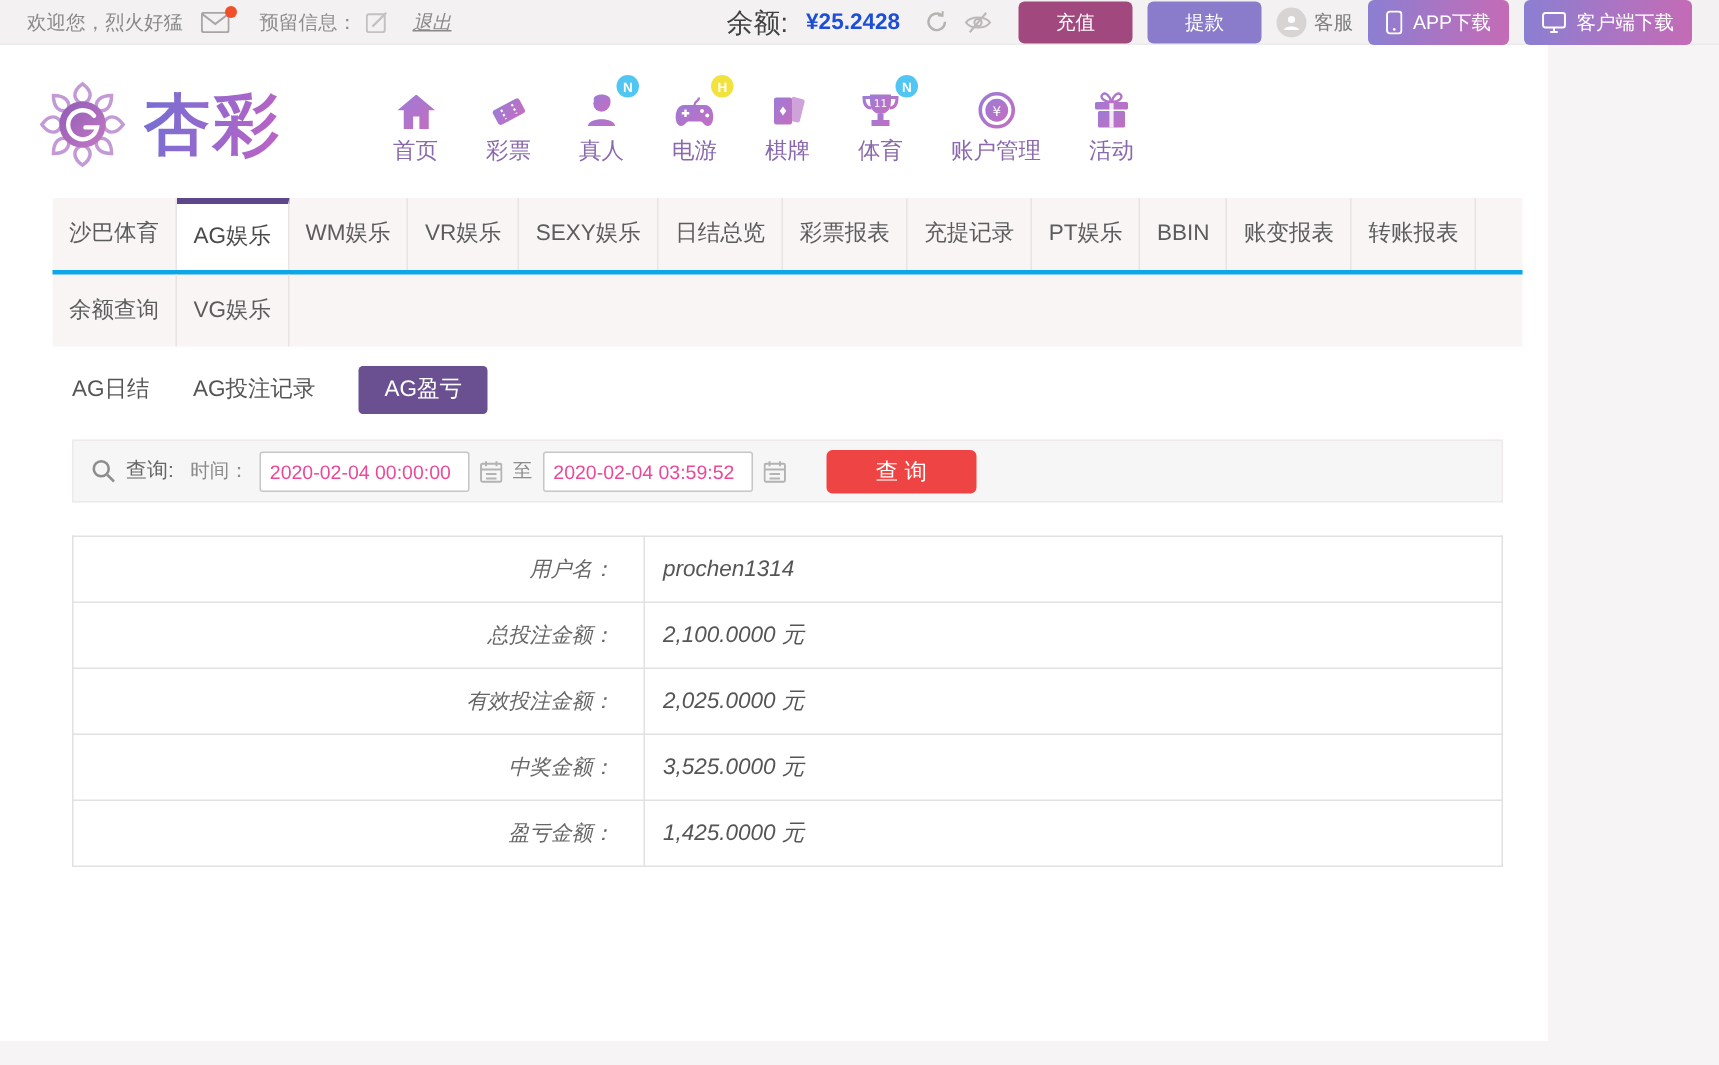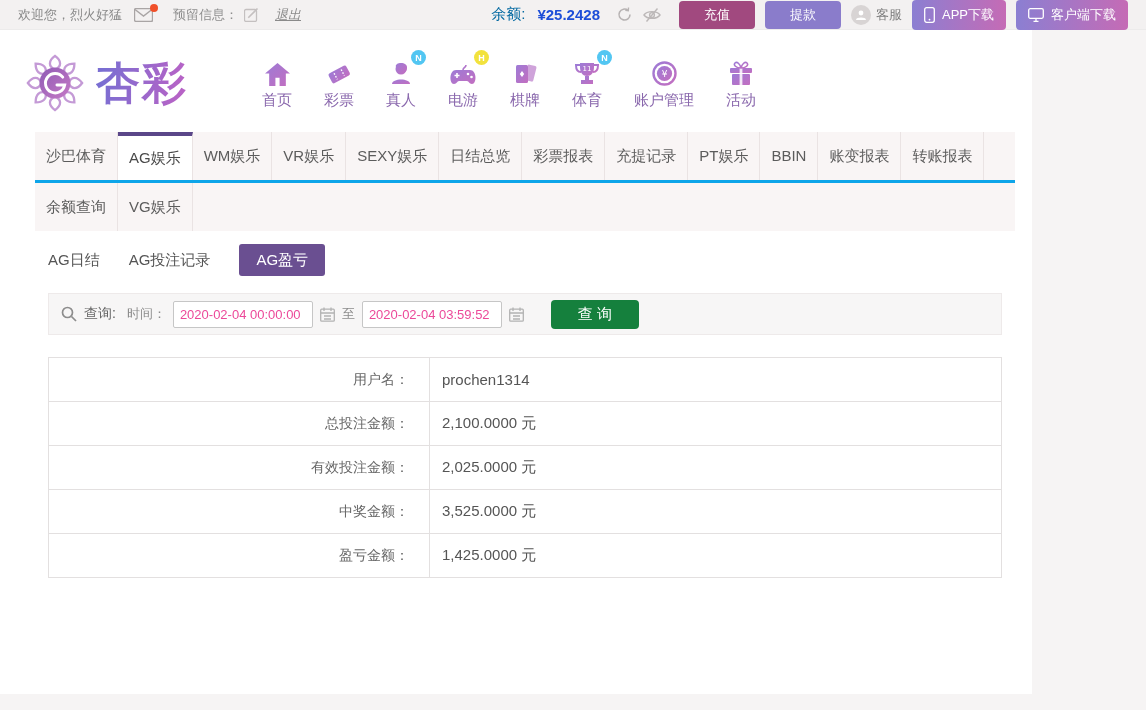--- a/index.html
+++ b/index.html
@@ -16,21 +16,21 @@
     font-size:13px; color:#8e8e8e; border-bottom:1px solid #ecebeb;
   }
   .topbar .welcome { color:#8a8a8a; }
   .icon-btn { display:inline-flex; align-items:center; justify-content:center; position:relative; }
   .mail-wrap { margin-left:12px; position:relative; }
   .mail-dot { position:absolute; top:-4px; right:-5px; width:8px; height:8px; border-radius:50%; background:#f0502a; }
   .reserved { margin-left:20px; }
   .edit-wrap { margin-left:6px; }
   .logout { margin-left:16px; font-style:italic; text-decoration:underline; color:#8a8a8a; cursor:pointer; }
   .topbar-right { margin-left:auto; display:flex; align-items:center; gap:10px; }
-  .balance-label { color:#0369a1; font-size:15px; }
+  .balance-label { color:#404040; font-size:18px; }
   .balance-value { color:#1d4ed8; font-weight:bold; font-size:15px; margin-left:2px; }
   .tb-btn {
     border:none; color:#fff; font-size:13px; border-radius:4px;
     padding:5px 25px; cursor:pointer; font-family:inherit;
   }
   .btn-recharge { background:#a1497f; margin-left:8px; }
   .btn-withdraw { background:#8a7ccb; }
   .service { display:flex; align-items:center; gap:5px; color:#7d7d7d; cursor:pointer; }
   .service-avatar { width:20px; height:20px; border-radius:50%; background:#d8d4d4; display:flex; align-items:center; justify-content:center; }
   .dl-btn {
@@ -87,25 +87,25 @@
     border:1px solid #eeeaea; display:flex; align-items:center; padding:0 12px; gap:7px;
   }
   .search-label { font-size:14px; color:#666; }
   .time-label { font-size:13px; color:#8c8c8c; margin-left:4px; }
   .time-input {
     width:140px; height:27px; border:1px solid #c6c6c6; border-radius:2px;
     padding:0 6px; font-size:13px; color:#ec4899; font-family:inherit; background:#fff;
   }
   .range-sep { color:#8c8c8c; font-size:13px; }
   .btn-query {
-    margin-left:20px; width:88px; height:29px; background:#15803d; color:#fff;
+    margin-left:20px; width:100px; height:29px; background:#ef4444; color:#fff;
     border:none; border-radius:4px; font-size:15px; cursor:pointer; font-family:inherit;
   }
   
-  .report { margin:22px 0 0 48px; width:954px; border-collapse:collapse; }
+  .report { margin:22px 0 0 48px; width:954px; border-collapse:collapse;font-style:italic; }
   .report td { border:1px solid #e3e0e0; height:44px; font-size:14px; }
   .report .lbl { width:381px; text-align:right; padding-right:20px; color:#666; }
   .report .val { padding-left:12px; color:#555; font-size:15px; }
   svg { display:block; }
 </style>
 </head>
 <body>
 
 <svg width="0" height="0" style="position:absolute" aria-hidden="true">
   <defs>

